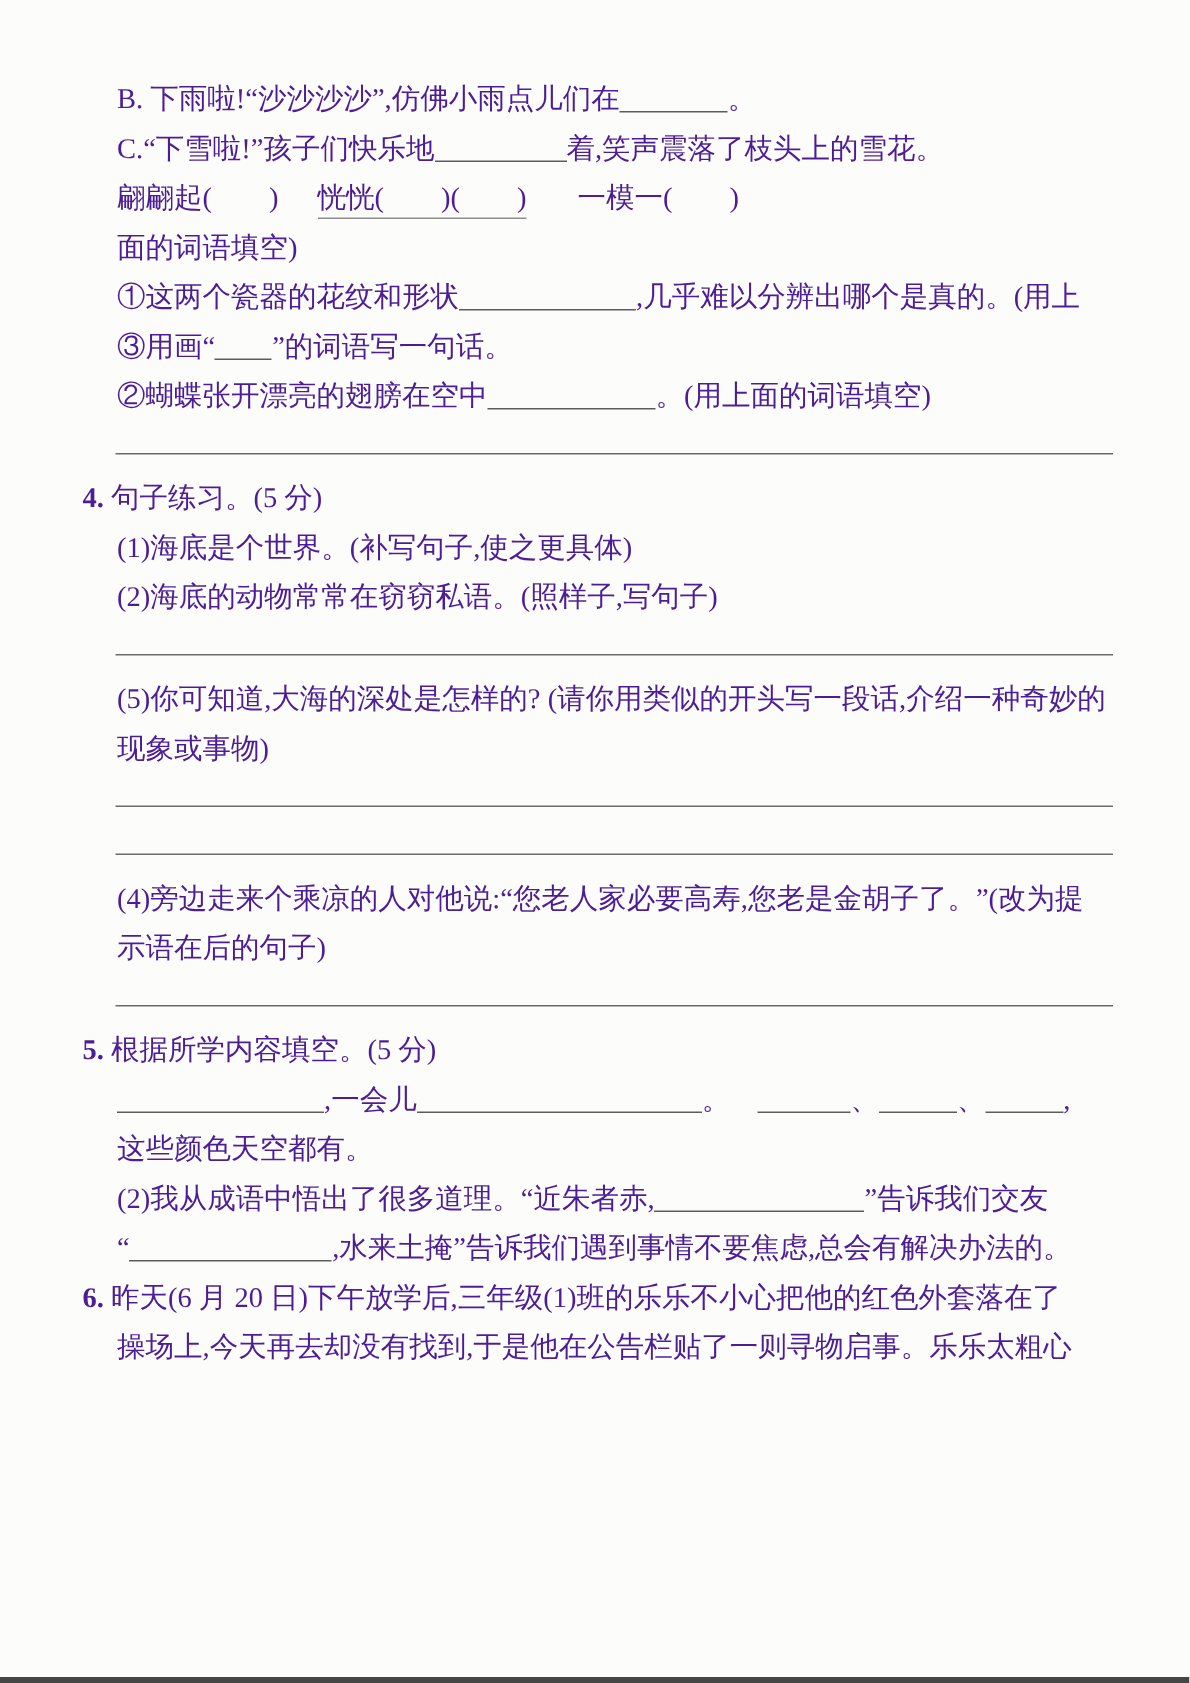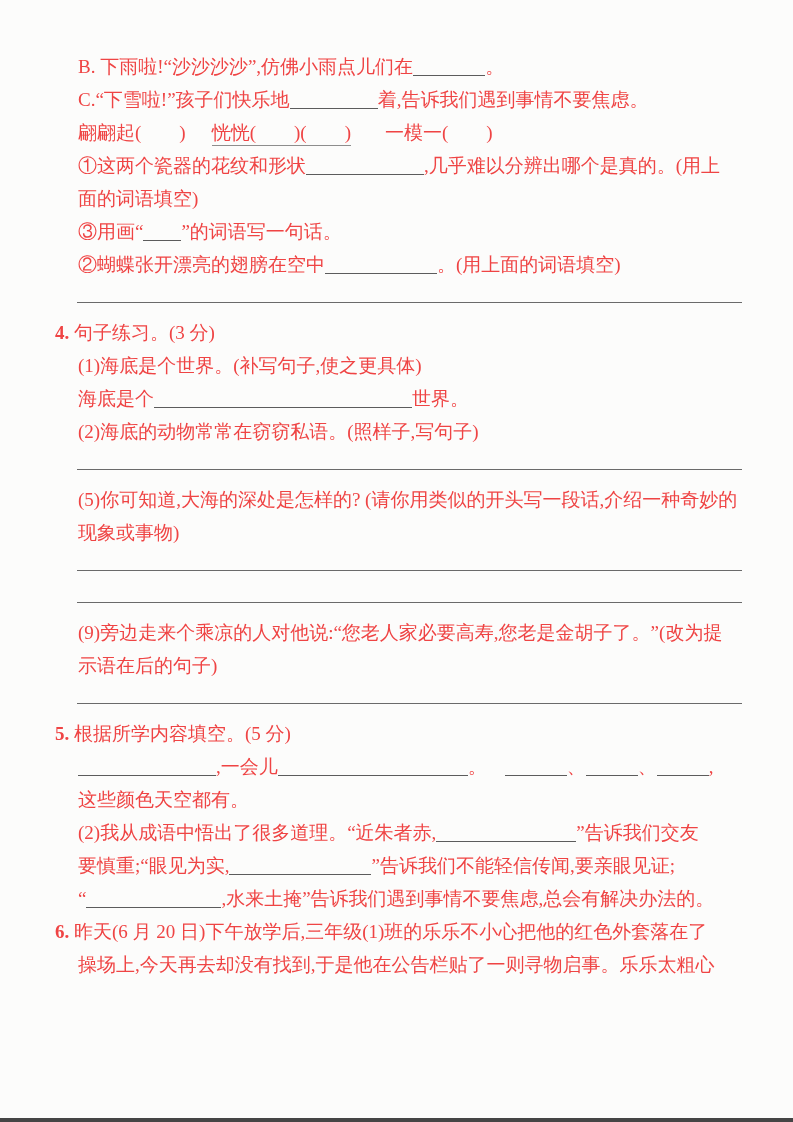--- a/index.html
+++ b/index.html
@@ -7,21 +7,21 @@
     width: 793px; height: 1122px;
     background: #fcfcfb;
     position: relative;
     overflow: hidden;
     font-family: "Liberation Serif", "DejaVu Serif", serif;
   }
   .page {
     position: absolute; inset: 0;
     box-sizing: border-box;
     padding: 50px 43px 0 55px;
-    color: #ef4444;
+    color: #4c1d95;
   }
   .line {
     white-space: nowrap;
     font-size: 19px;
     line-height: 33px;
     height: 33px;
   }
   .ind1 { padding-left: 23px; }
   .bold { font-weight: bold; }
   .blank {
@@ -47,42 +47,40 @@
     position: absolute; left: 0; right: 0; bottom: 0;
     height: 4px; background: #454545;
   }
 </style>
 </head>
 <body>
 
 <div class="page" data-name="worksheet-page">
   <div data-name="document-body">
       <div class="line ind1" data-name="option-b-line"><span data-name="text-run">B. 下雨啦!“沙沙沙沙”,仿佛小雨点儿们在</span><span class="blank" data-name="answer-blank" style="width: 72px;"></span><span data-name="text-run">。</span></div>
-      <div class="line ind1" data-name="option-c-line"><span data-name="text-run">C.“下雪啦!”孩子们快乐地</span><span class="blank" data-name="answer-blank" style="width: 88px;"></span><span data-name="text-run">着,告诉我们遇到事情不要焦虑。</span></div>
+      <div class="line ind1" data-name="option-c-line"><span data-name="text-run">C.“下雪啦!”孩子们快乐地</span><span class="blank" data-name="answer-blank" style="width: 88px;"></span><span data-name="text-run">着,笑声震落了枝头上的雪花。</span></div>
       <div class="line ind1" data-name="word-fill-line"><span data-name="text-run">翩翩起(  )</span><span class="gap" data-name="spacer" style="width: 26px;"></span><span class="ugroup" data-name="underlined-word-fill">恍恍(  )(  )</span><span class="gap" data-name="spacer" style="width: 34px;"></span><span data-name="text-run">一模一(  )</span></div>
+      <div class="line ind1" data-name="q3-4-sub1-cont-line"><span data-name="text-run">面的词语填空)</span></div>
       <div class="line ind1" data-name="q3-4-sub1-line"><span data-name="text-run">①这两个瓷器的花纹和形状</span><span class="blank" data-name="answer-blank" style="width: 118px;"></span><span data-name="text-run">,几乎难以分辨出哪个是真的。(用上</span></div>
-      <div class="line ind1" data-name="q3-4-sub1-cont-line"><span data-name="text-run">面的词语填空)</span></div>
       <div class="line ind1" data-name="q3-4-sub3-line"><span data-name="text-run">③用画“</span><span class="blank" data-name="answer-blank" style="width: 38px;"></span><span data-name="text-run">”的词语写一句话。</span></div>
       <div class="line ind1" data-name="q3-4-sub2-line"><span data-name="text-run">②蝴蝶张开漂亮的翅膀在空中</span><span class="blank" data-name="answer-blank" style="width: 112px;"></span><span data-name="text-run">。(用上面的词语填空)</span></div>
       <div class="rule" data-name="answer-rule-1"></div>
-      <div class="line" data-name="q4-title"><span class="bold" data-name="question-number">4.</span><span data-name="text-run"> 句子练习。(3 分)</span></div>
+      <div class="line" data-name="q4-title"><span class="bold" data-name="question-number">4.</span><span data-name="text-run"> 句子练习。(5 分)</span></div>
       <div class="line ind1" data-name="q4-1-prompt"><span data-name="text-run">(1)海底是个世界。(补写句子,使之更具体)</span></div>
-      <div class="line ind1" data-name="q4-1-answer-line"><span data-name="text-run">海底是个</span><span class="blank" data-name="answer-blank" style="width: 258px;"></span><span data-name="text-run">世界。</span></div>
       <div class="line ind1" data-name="q4-2-prompt"><span data-name="text-run">(2)海底的动物常常在窃窃私语。(照样子,写句子)</span></div>
       <div class="rule" data-name="answer-rule-2"></div>
       <div class="line ind1" data-name="q4-3-prompt"><span data-name="text-run">(5)你可知道,大海的深处是怎样的? (请你用类似的开头写一段话,介绍一种奇妙的</span></div>
       <div class="line ind1" data-name="q4-3-prompt-cont"><span data-name="text-run">现象或事物)</span></div>
       <div class="rule" data-name="answer-rule-3"></div>
       <div class="rule" data-name="answer-rule-4"></div>
-      <div class="line ind1" data-name="q4-4-prompt"><span data-name="text-run">(9)旁边走来个乘凉的人对他说:“您老人家必要高寿,您老是金胡子了。”(改为提</span></div>
+      <div class="line ind1" data-name="q4-4-prompt"><span data-name="text-run">(4)旁边走来个乘凉的人对他说:“您老人家必要高寿,您老是金胡子了。”(改为提</span></div>
       <div class="line ind1" data-name="q4-4-prompt-cont"><span data-name="text-run">示语在后的句子)</span></div>
       <div class="rule" data-name="answer-rule-5"></div>
       <div class="line" data-name="q5-title"><span class="bold" data-name="question-number">5.</span><span data-name="text-run"> 根据所学内容填空。(5 分)</span></div>
       <div class="line ind1" data-name="q5-1-blanks-line"><span class="blank" data-name="answer-blank" style="width: 138px;"></span><span data-name="text-run">,一会儿</span><span class="blank" data-name="answer-blank" style="width: 190px;"></span><span data-name="text-run">。</span><span class="gap" data-name="spacer" style="width: 18px;"></span><span class="blank" data-name="answer-blank" style="width: 62px;"></span><span data-name="text-run">、</span><span class="blank" data-name="answer-blank" style="width: 52px;"></span><span data-name="text-run">、</span><span class="blank" data-name="answer-blank" style="width: 52px;"></span><span data-name="text-run">,</span></div>
       <div class="line ind1" data-name="q5-1-cont-line"><span data-name="text-run">这些颜色天空都有。</span></div>
       <div class="line ind1" data-name="q5-2-text"><span data-name="text-run">(2)我从成语中悟出了很多道理。“近朱者赤,</span><span class="blank" data-name="answer-blank" style="width: 140px;"></span><span data-name="text-run">”告诉我们交友</span></div>
-      <div class="line ind1" data-name="q5-2-cont-line"><span data-name="text-run">要慎重;“眼见为实,</span><span class="blank" data-name="answer-blank" style="width: 142px;"></span><span data-name="text-run">”告诉我们不能轻信传闻,要亲眼见证;</span></div>
       <div class="line ind1" data-name="q5-2-cont-line2"><span data-name="text-run">“</span><span class="blank" data-name="answer-blank" style="width: 135px;"></span><span data-name="text-run">,水来土掩”告诉我们遇到事情不要焦虑,总会有解决办法的。</span></div>
       <div class="line" data-name="q6-text"><span class="bold" data-name="question-number">6.</span><span data-name="text-run"> 昨天(6 月 20 日)下午放学后,三年级(1)班的乐乐不小心把他的红色外套落在了</span></div>
       <div class="line ind1" data-name="q6-text-cont"><span data-name="text-run">操场上,今天再去却没有找到,于是他在公告栏贴了一则寻物启事。乐乐太粗心</span></div>
     </div>
 </div>
 <div class="bottom-bar" data-name="page-bottom-edge"></div>
 
 </body></html>

